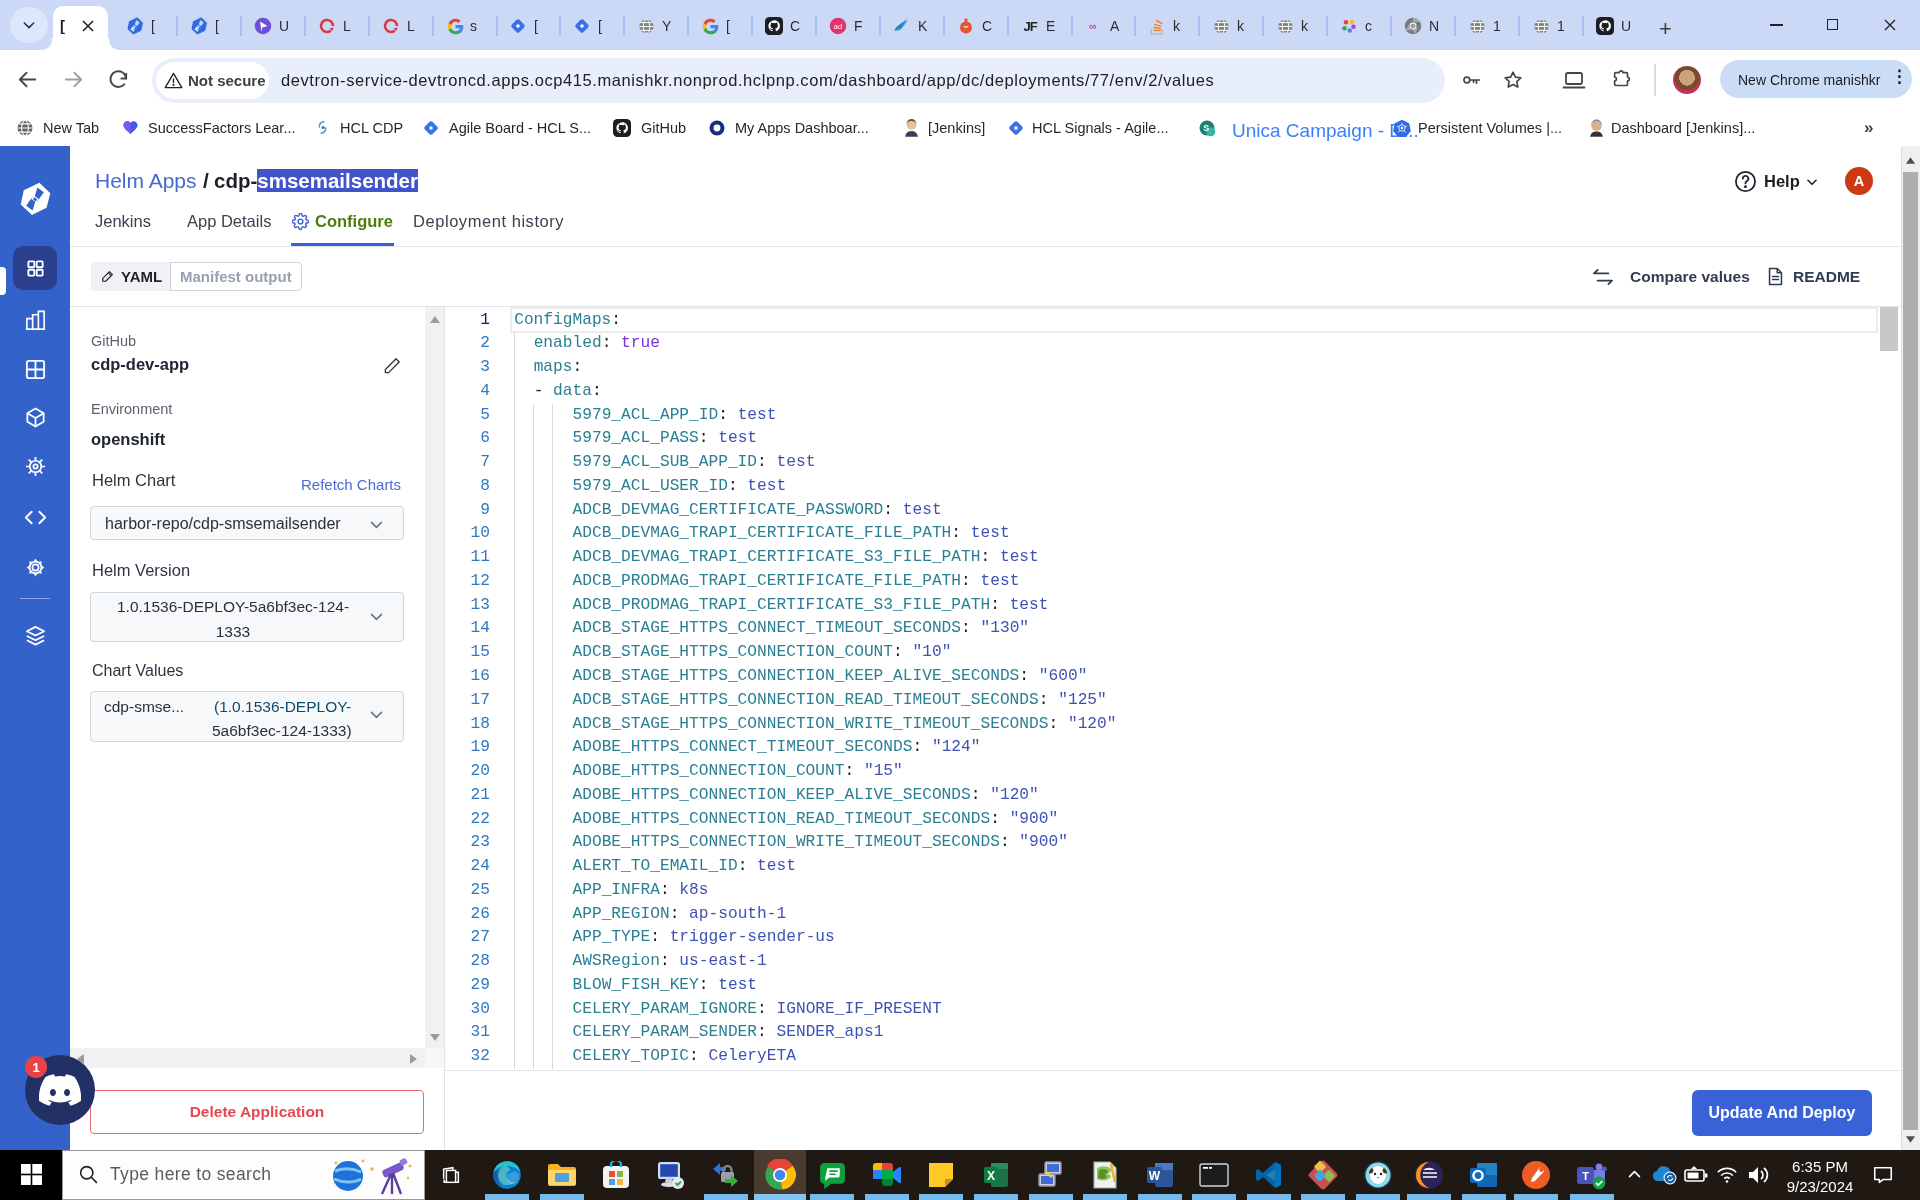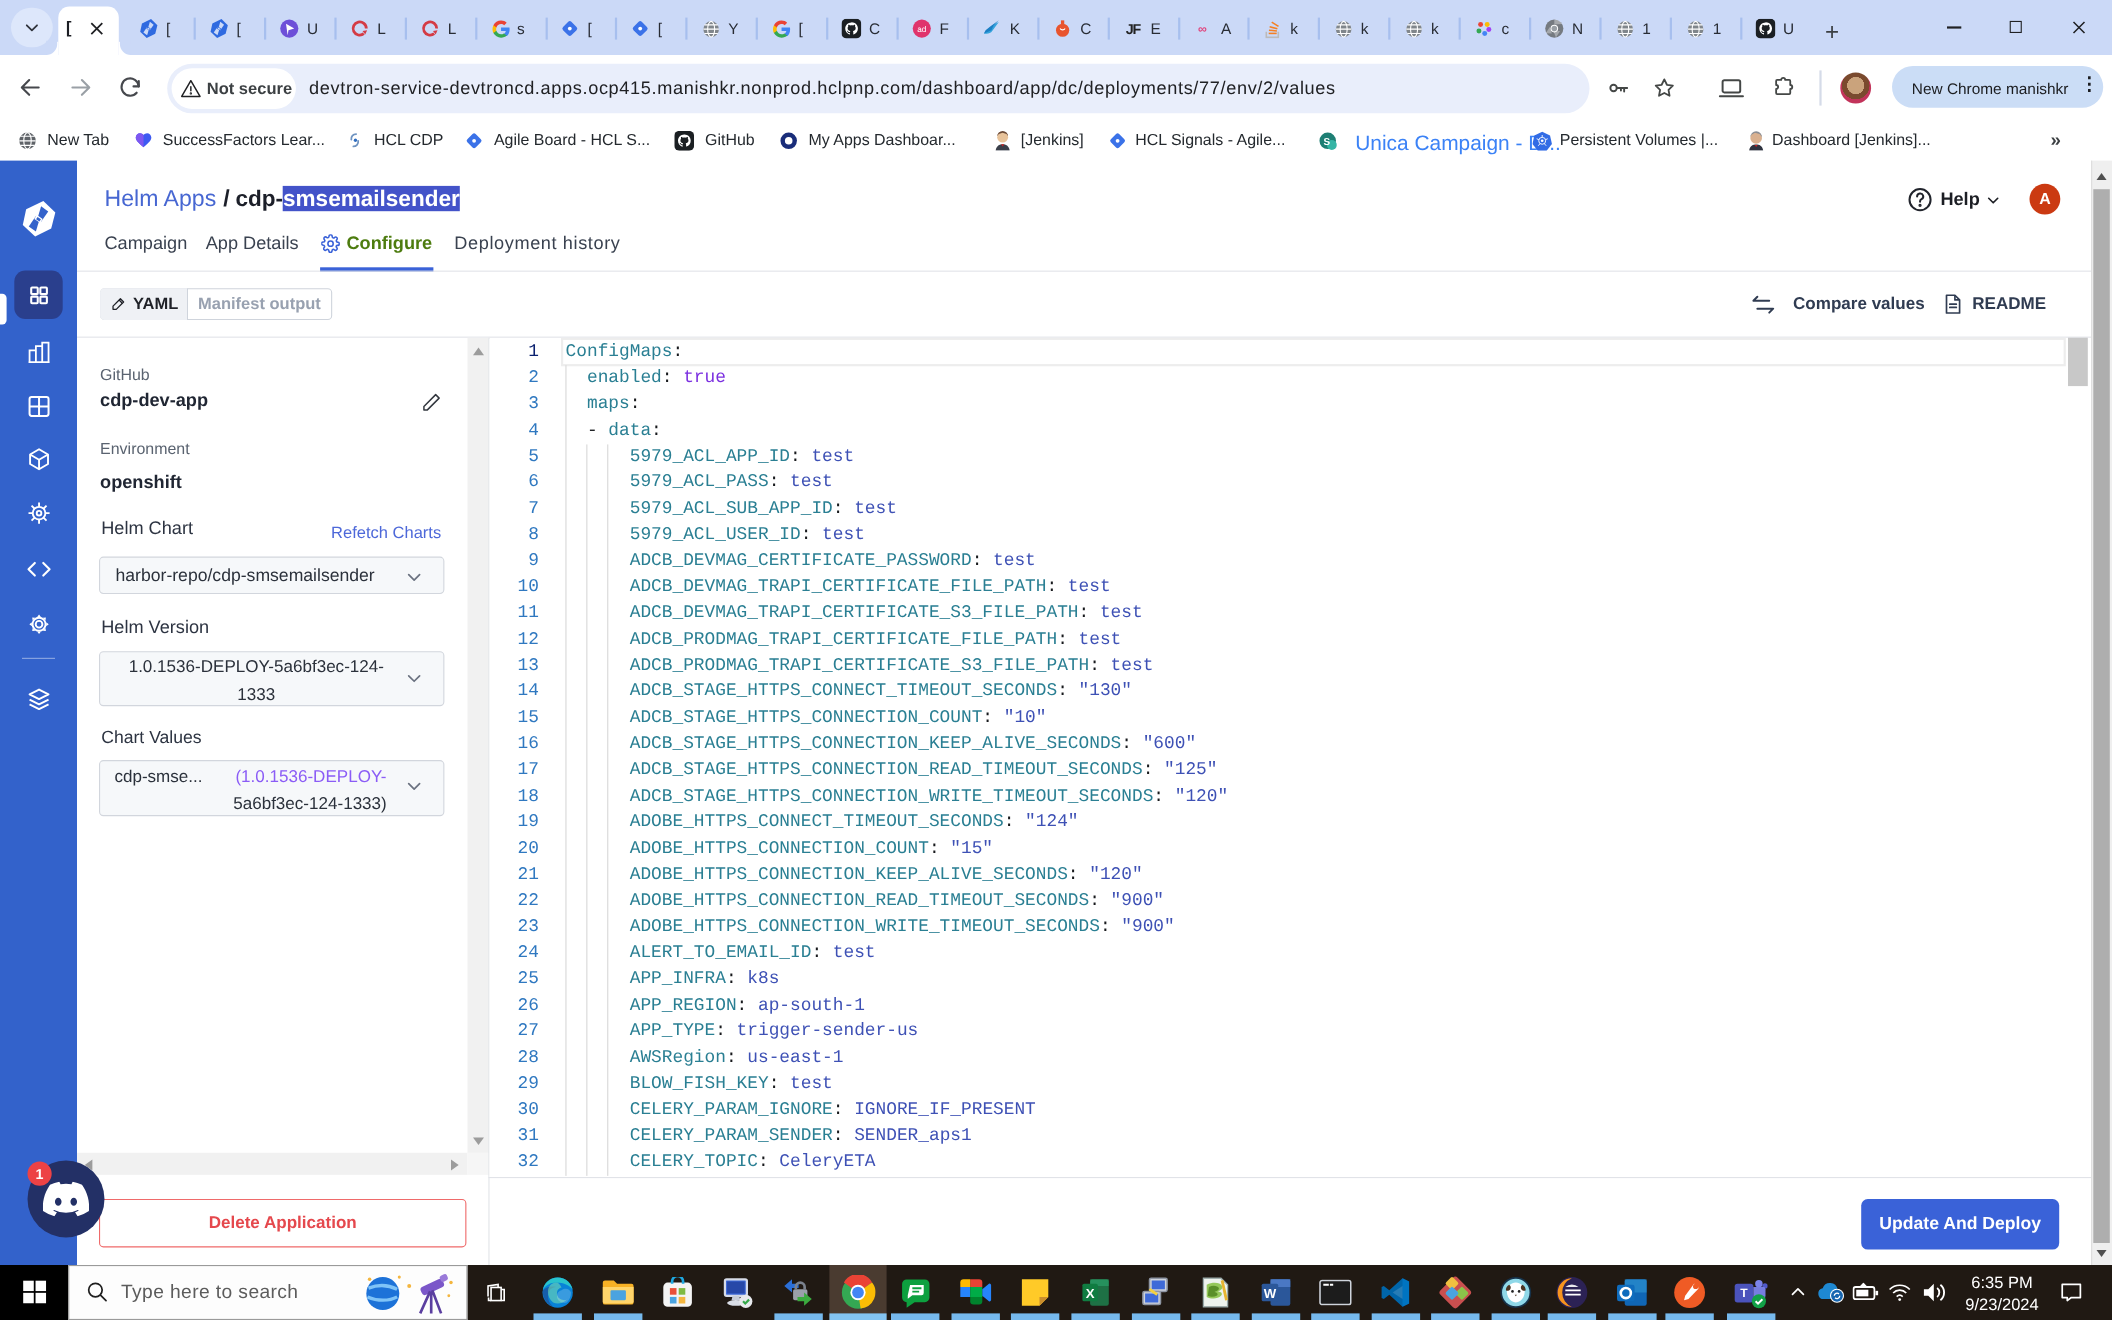--- a/index.html
+++ b/index.html
@@ -440,21 +440,21 @@
 <svg class="a" style="left:1734px;top:170px" width="23" height="23" viewBox="0 0 24 24" fill="none" stroke="#21242c" stroke-width="1.9">
     <circle cx="12" cy="12" r="10"></circle>
     <path d="M9.2 9a2.9 2.9 0 1 1 4.2 2.6c-.9.5-1.4 1-1.4 2v.4" stroke-linecap="round"></path>
     <circle cx="12" cy="17.4" r=".6" fill="#21242c"></circle>
   </svg>
 <div class="a" style="left:1764px;top:172px;font-size:16.5px;color:#1c1e24;font-weight:600">Help</div>
 <div class="a" style="left:1805px;top:175px"><svg width="14" height="14" viewBox="0 0 24 24" fill="none" stroke="#1c1e24" stroke-width="2.6" stroke-linecap="round" stroke-linejoin="round">
       <path d="M5 9l7 7 7-7"></path>
     </svg></div>
 <div class="a" style="left:1845px;top:167px;width:28px;height:28px;border-radius:50%;background:#cb3a12;display:flex;align-items:center;justify-content:center;color:#fff;font-weight:700;font-size:14.5px">A</div>
-<div class="a" style="left:95px;top:212px;font-size:16.5px;color:#3a4250">Campaign</div>
+<div class="a" style="left:95px;top:212px;font-size:16.5px;color:#3a4250">Jenkins</div>
 <div class="a" style="left:187px;top:212px;font-size:16.5px;color:#3a4250">App Details</div>
 <svg class="a" style="left:292px;top:213px" width="17" height="17" viewBox="0 0 24 24" fill="none" stroke="#3a62d8" stroke-width="2">
     <circle cx="12" cy="12" r="3.4"></circle>
     <path d="M19.4 15a1.7 1.7 0 0 0 .3 1.9l.1.1a2 2 0 1 1-2.9 2.9l-.1-.1a1.7 1.7 0 0 0-1.9-.3 1.7 1.7 0 0 0-1 1.5v.2a2 2 0 1 1-4.1 0V21a1.7 1.7 0 0 0-1.1-1.5 1.7 1.7 0 0 0-1.9.3l-.1.1a2 2 0 1 1-2.9-2.9l.1-.1a1.7 1.7 0 0 0 .3-1.9 1.7 1.7 0 0 0-1.5-1h-.2a2 2 0 1 1 0-4.1H3a1.7 1.7 0 0 0 1.5-1.1 1.7 1.7 0 0 0-.3-1.9l-.1-.1a2 2 0 1 1 2.9-2.9l.1.1a1.7 1.7 0 0 0 1.9.3H9a1.7 1.7 0 0 0 1-1.5v-.2a2 2 0 1 1 4.1 0V3a1.7 1.7 0 0 0 1 1.5 1.7 1.7 0 0 0 1.9-.3l.1-.1a2 2 0 1 1 2.9 2.9l-.1.1a1.7 1.7 0 0 0-.3 1.9v.1a1.7 1.7 0 0 0 1.5 1h.2a2 2 0 1 1 0 4.1H21a1.7 1.7 0 0 0-1.6.8z"></path>
   </svg>
 <div class="a" style="left:315px;top:212px;font-size:16.5px;color:#4d7c0f;font-weight:700">Configure</div>
 <div class="a" style="left:413px;top:212px;font-size:16.5px;letter-spacing:.55px;color:#3a4250">Deployment history</div>
 <div class="a" style="left:291px;top:243px;width:103px;height:3.5px;background:#3a62d8"></div>
 <div class="a" style="left:70px;top:246px;width:1831px;height:1px;background:#e1e3e8"></div>
 <div class="a" style="left:91px;top:262px;width:211px;height:29px;border:1px solid #cfd4dc;border-radius:4px;background:#fff"></div>
@@ -493,21 +493,21 @@
 <div class="a" style="left:92px;top:561px;font-size:16.5px;color:#2d3442">Helm Version</div>
 <div class="a" style="left:90px;top:592px;width:314px;height:50px;border:1px solid #d2d6dd;border-radius:4px;background:#f6f8fa"></div>
 <div class="a" style="left:88px;top:598px;width:290px;text-align:center;font-size:15.5px;color:#2b313b">1.0.1536-DEPLOY-5a6bf3ec-124-</div>
 <div class="a" style="left:88px;top:623px;width:290px;text-align:center;font-size:15.5px;color:#2b313b">1333</div>
 <div class="a" style="left:368px;top:608px"><svg width="17" height="17" viewBox="0 0 24 24" fill="none" stroke="#6b7280" stroke-width="2.2" stroke-linecap="round" stroke-linejoin="round">
       <path d="M5 9l7 7 7-7"></path>
     </svg></div>
 <div class="a" style="left:92px;top:662px;font-size:16px;color:#2d3442">Chart Values</div>
 <div class="a" style="left:90px;top:691px;width:314px;height:51px;border:1px solid #d2d6dd;border-radius:4px;background:#f6f8fa"></div>
 <div class="a" style="left:104px;top:698px;font-size:15.5px;color:#2b313b">cdp-smse...</div>
-<div class="a" style="left:214px;top:698px;font-size:15.5px;color:#8b5cf6">(1.0.1536-DEPLOY-</div>
+<div class="a" style="left:214px;top:698px;font-size:15.5px;color:#0c4a6e">(1.0.1536-DEPLOY-</div>
 <div class="a" style="left:212px;top:722px;font-size:15.5px;color:#2b313b">5a6bf3ec-124-1333)</div>
 <div class="a" style="left:368px;top:706px"><svg width="17" height="17" viewBox="0 0 24 24" fill="none" stroke="#6b7280" stroke-width="2.2" stroke-linecap="round" stroke-linejoin="round">
       <path d="M5 9l7 7 7-7"></path>
     </svg></div>
 <div class="a" style="left:425px;top:307px;width:20px;height:741px;background:#f1f1f1"></div>
 <svg class="a" style="left:429px;top:315px" width="12" height="9" viewBox="0 0 12 9">
     <path fill="#9c9c9c" d="M6 1l5 7H1z"></path>
   </svg>
 <svg class="a" style="left:429px;top:1033px" width="12" height="9" viewBox="0 0 12 9">
     <path fill="#9c9c9c" d="M6 8L1 1h10z"></path>

